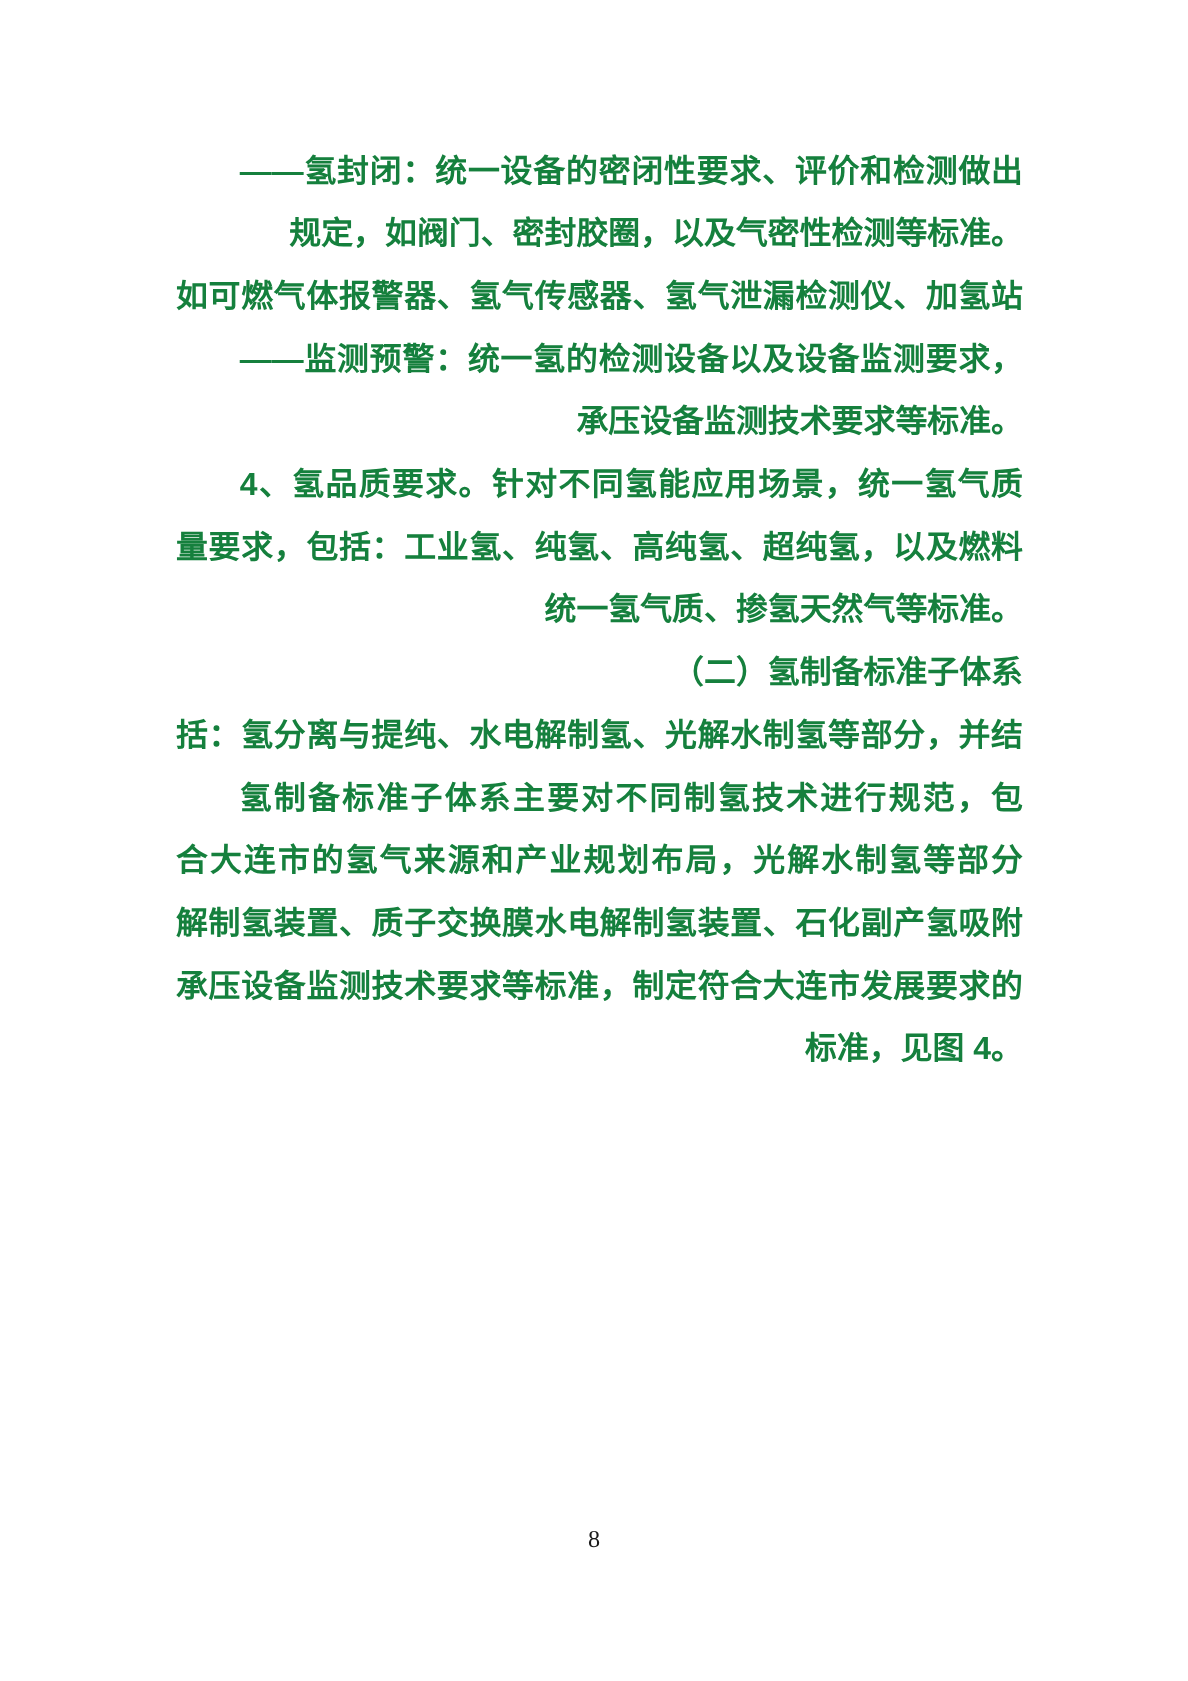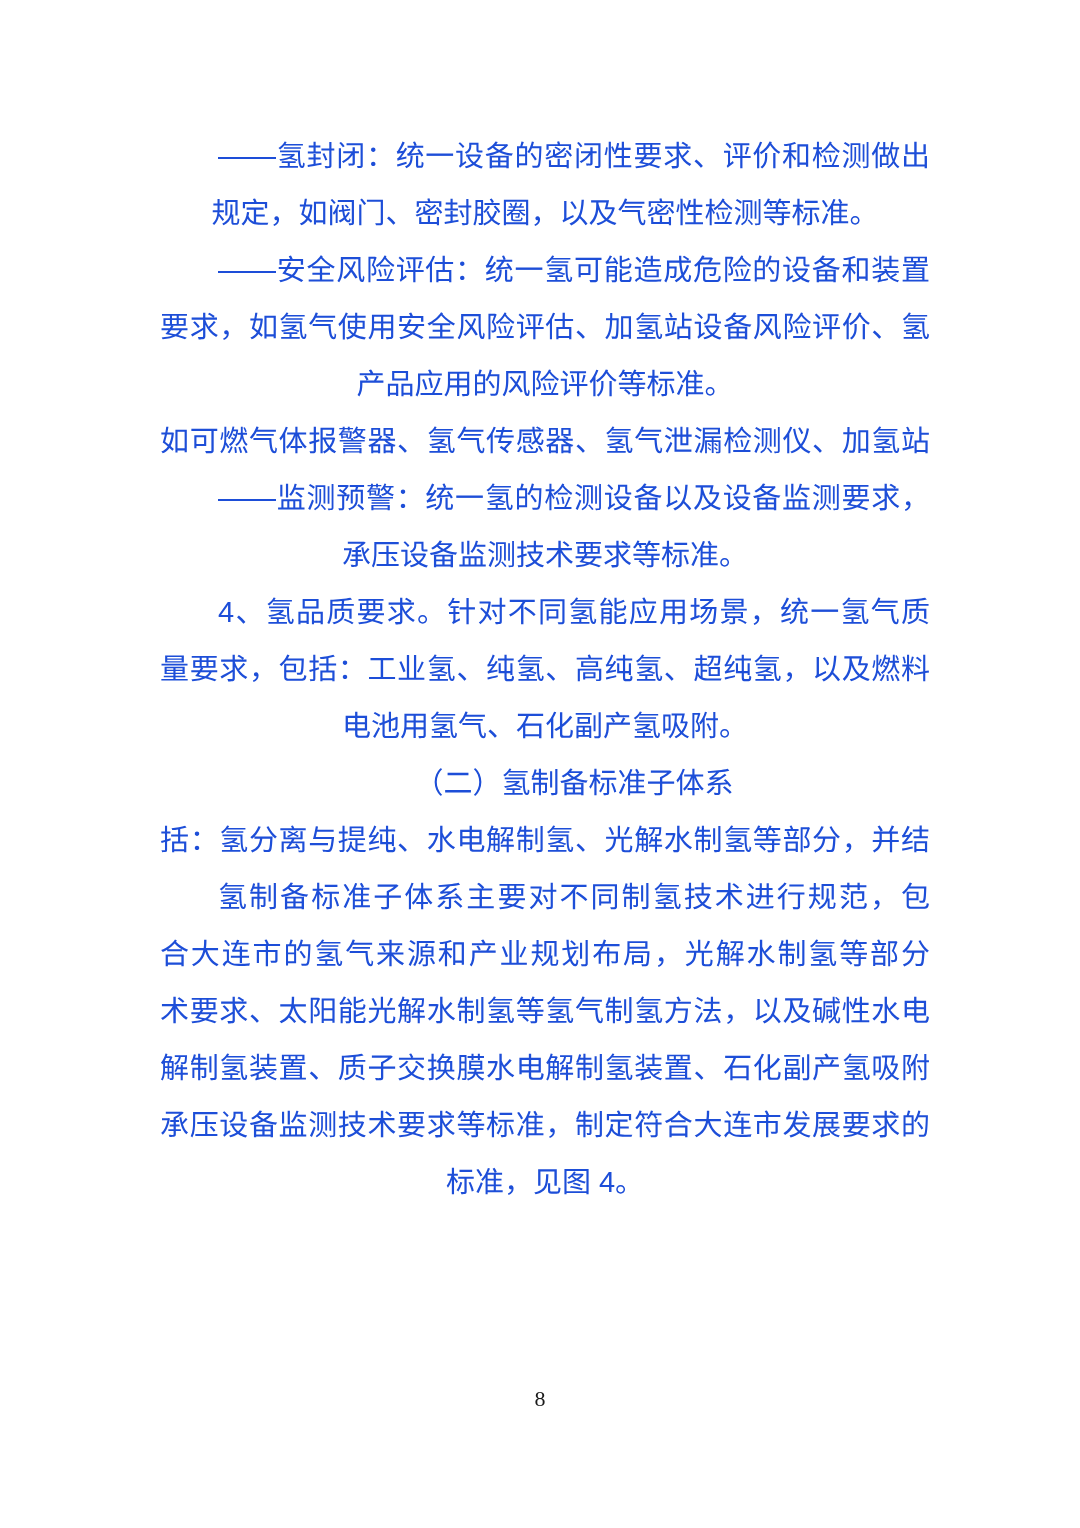--- a/index.html
+++ b/index.html
@@ -15,30 +15,30 @@
     overflow: hidden;
     font-family: "Liberation Sans", "DejaVu Sans", sans-serif;
   }
   .content {
     position: absolute;
     left: 160px;
     top: 128px;
     width: 770px;
     font-size: 29px;
     line-height: 57px;
-    color: #1d4ed8;
-    font-weight: 400;
+    color: #15803d;
+    font-weight: 700;
   }
   .paragraph {
     margin: 0;
     padding: 0;
   }
   .line {
     width: 100%;
-    text-align: center;
+    text-align: right;
     white-space: normal;
     word-break: keep-all;
   }
   .line.justify {
     text-align: justify;
     text-align-last: justify;
     text-justify: inter-character;
   }
   .line.indent {
     text-indent: 2em;
@@ -60,42 +60,36 @@
 </head>
 <body>
 
 <div class="page">
   <div class="content" id="content">
       <div class="paragraph">
         <div class="line indent justify">——氢封闭：统一设备的密闭性要求、评价和检测做出</div>
         <div class="line">规定，如阀门、密封胶圈，以及气密性检测等标准。</div>
       </div>
       <div class="paragraph">
-        <div class="line indent justify">——安全风险评估：统一氢可能造成危险的设备和装置</div>
-        <div class="line justify">要求，如氢气使用安全风险评估、加氢站设备风险评价、氢</div>
-        <div class="line">产品应用的风险评价等标准。</div>
-      </div>
-      <div class="paragraph">
         <div class="line justify">如可燃气体报警器、氢气传感器、氢气泄漏检测仪、加氢站</div>
         <div class="line indent justify">——监测预警：统一氢的检测设备以及设备监测要求，</div>
         <div class="line">承压设备监测技术要求等标准。</div>
       </div>
       <div class="paragraph">
         <div class="line indent justify">4、氢品质要求。针对不同氢能应用场景，统一氢气质</div>
         <div class="line justify">量要求，包括：工业氢、纯氢、高纯氢、超纯氢，以及燃料</div>
-        <div class="line">电池用氢气、石化副产氢吸附。</div>
+        <div class="line">统一氢气质、掺氢天然气等标准。</div>
       </div>
       <div class="paragraph">
         <div class="line indent">（二）氢制备标准子体系</div>
       </div>
       <div class="paragraph">
         <div class="line justify">括：氢分离与提纯、水电解制氢、光解水制氢等部分，并结</div>
         <div class="line indent justify">氢制备标准子体系主要对不同制氢技术进行规范，包</div>
         <div class="line justify">合大连市的氢气来源和产业规划布局，光解水制氢等部分</div>
-        <div class="line justify">术要求、太阳能光解水制氢等氢气制氢方法，以及碱性水电</div>
         <div class="line justify">解制氢装置、质子交换膜水电解制氢装置、石化副产氢吸附</div>
         <div class="line justify">承压设备监测技术要求等标准，制定符合大连市发展要求的</div>
         <div class="line">标准，见图 4。</div>
       </div>
     </div>
   <div class="footer">
     <span class="pagenum">8</span>
   </div>
 </div>
 

